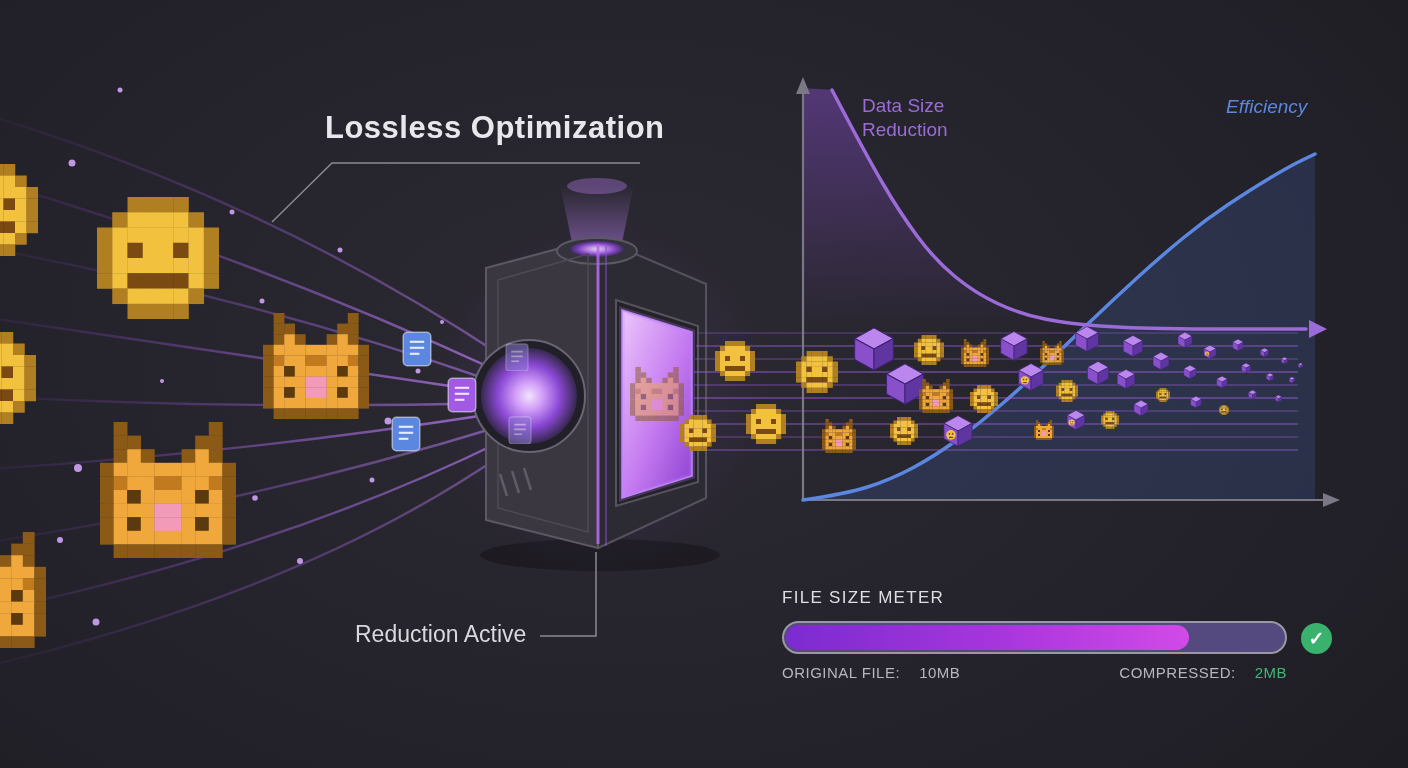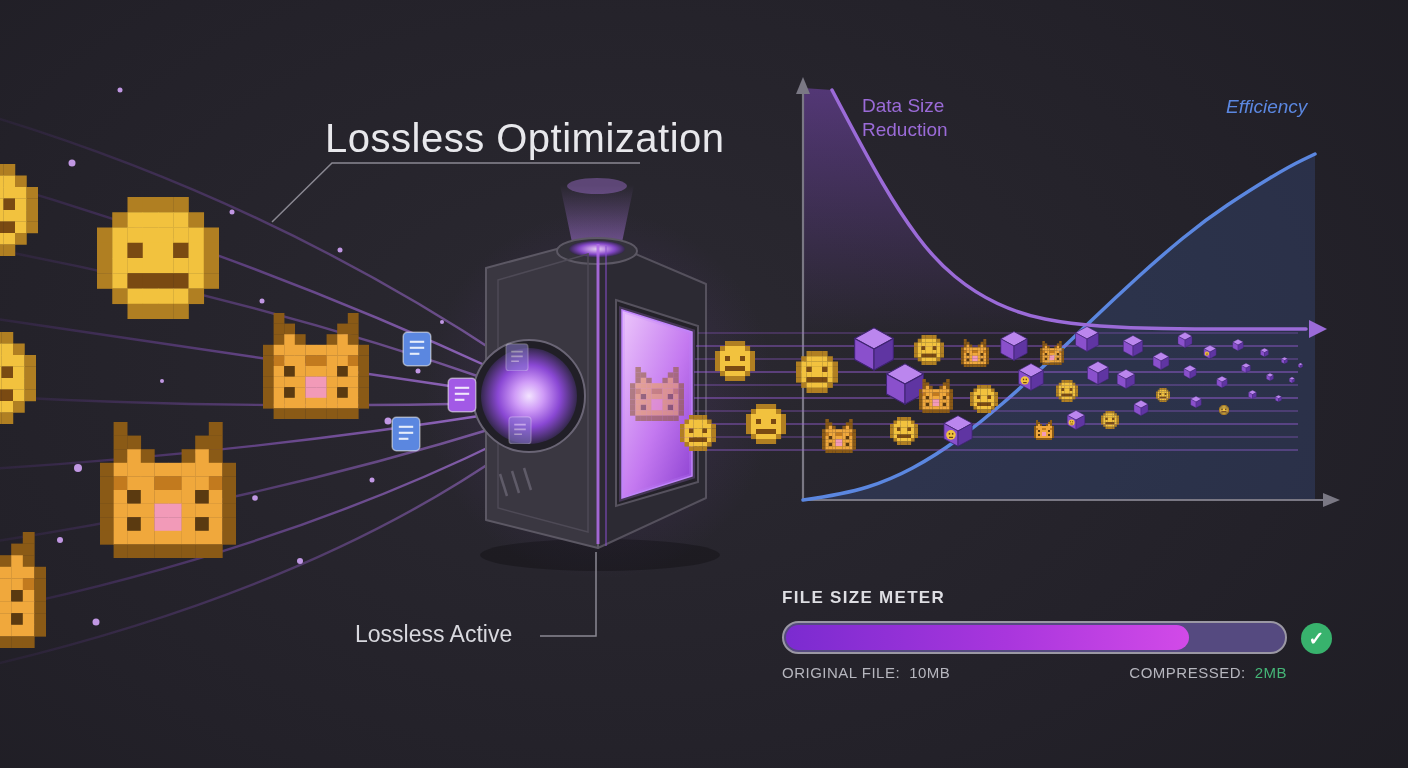--- a/index.html
+++ b/index.html
@@ -3,36 +3,36 @@
 <meta charset="utf-8">
 <style>
   *{margin:0;padding:0;box-sizing:border-box}
   html,body{width:1408px;height:768px;overflow:hidden;background:#201e25;
     font-family:"Liberation Sans",sans-serif}
   .stage{position:relative;width:1408px;height:768px;overflow:hidden;
     background:radial-gradient(1250px 820px at 44% 46%, #2b2931 0%, #232129 55%, #1b1a20 100%)}
   .abs{position:absolute}
   #art,#stream{left:0;top:0}
   #sprites{left:0;top:0;width:100%;height:100%;pointer-events:none}
-  .title{left:325px;top:116px;font-size:40px;font-weight:400;letter-spacing:.5px;color:var(--text,#e8e8ec)}
+  .title{left:325px;top:110px;font-size:31px;font-weight:700;letter-spacing:.5px;color:var(--text,#e8e8ec)}
   .machine-label{left:355px;top:621px;font-size:23px;font-weight:500;color:#d8d8de}
   .chart-label{font-size:19px;line-height:1.25;font-weight:500}
   .label-reduction{left:862px;top:94px;width:118px}
   .label-efficiency{left:1226px;top:95px}
   .meter{left:782px;top:588px;width:554px}
-  .meter-heading{color:#dedee3;font-size:17px;font-weight:700;letter-spacing:1.3px}
+  .meter-heading{color:#dedee3;font-size:17px;font-weight:400;letter-spacing:1.3px}
   .meter-row{display:flex;align-items:flex-start;gap:14px;margin-top:13px}
   .meter-col{flex:0 0 505px}
   .meter-track{height:33px;border:2px solid #9b98a4;border-radius:17px;background:#554a80;padding:2px;overflow:hidden}
   .meter-fill{height:100%;border-radius:13px;background:linear-gradient(90deg,#7b2bd0 0%,#a936dd 55%,#d24ae8 100%)}
   .check{width:31px;height:31px;margin-top:2px;border-radius:50%;background:var(--green,#38b26d);
     color:#fff;font-size:19px;font-weight:bold;display:flex;align-items:center;justify-content:center}
   .meter-labels{display:flex;justify-content:space-between;margin-top:10px;
     font-size:15px;letter-spacing:.5px;color:#b6b6be}
-  .meter-labels .val{margin-left:9px}
+  .meter-labels .val{margin-left:19px}
   .green-text{color:#45b577}
 </style>
 </head>
 <body>
 
 <div class="stage">
 
   <svg id="asset-defs" width="0" height="0" style="position:absolute" aria-hidden="true">
     <symbol id="sym-cube" viewBox="0 0 10 10">
       <polygon points="5,0.2 9.4,2.6 5,5 0.6,2.6" fill="#bb86ee" stroke="#3e2470" stroke-width="0.25"></polygon>
@@ -478,21 +478,21 @@
       </svg>
       <svg viewBox="0 0 10 10" width="6" height="6" style="position: absolute; left: 1289px; top: 377px; opacity: 1; color: rgb(162, 89, 230);">
         <use href="#sym-cube" xlink:href="#sym-cube"></use>
       </svg>
       <svg viewBox="0 0 10 10" width="5" height="5" style="position: absolute; left: 1297.5px; top: 362.5px; opacity: 1; color: rgb(162, 89, 230);">
         <use href="#sym-cube" xlink:href="#sym-cube"></use>
       </svg>
     </div>
 
   <div class="abs title">Lossless Optimization</div>
-  <div class="abs machine-label">Lossless Active</div>
+  <div class="abs machine-label">Reduction Active</div>
   <div class="abs chart-label label-reduction" style="color: rgb(155, 107, 216);">Data Size Reduction</div>
   <div class="abs chart-label label-efficiency" style="color: rgb(91, 135, 224); font-style: italic;">Efficiency</div>
 
   <div class="abs meter">
     <div class="meter-heading">FILE SIZE METER</div>
     <div class="meter-row">
       <div class="meter-col">
         <div class="meter-track">
           <div class="meter-fill" id="meter-fill" style="width: 81%;"></div>
         </div>

